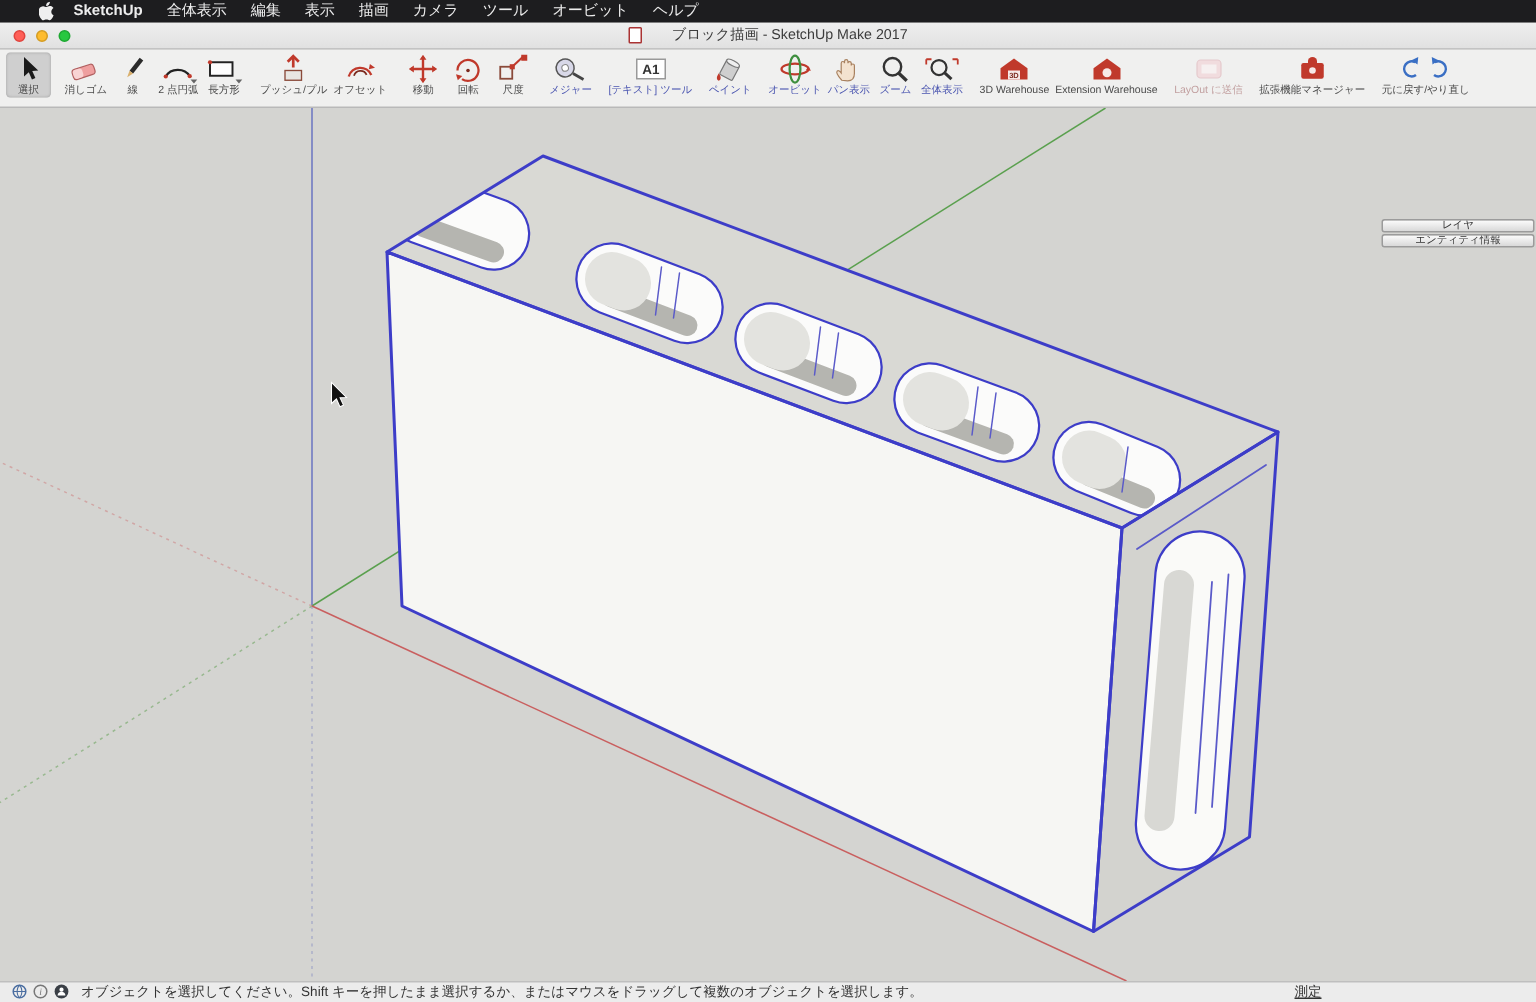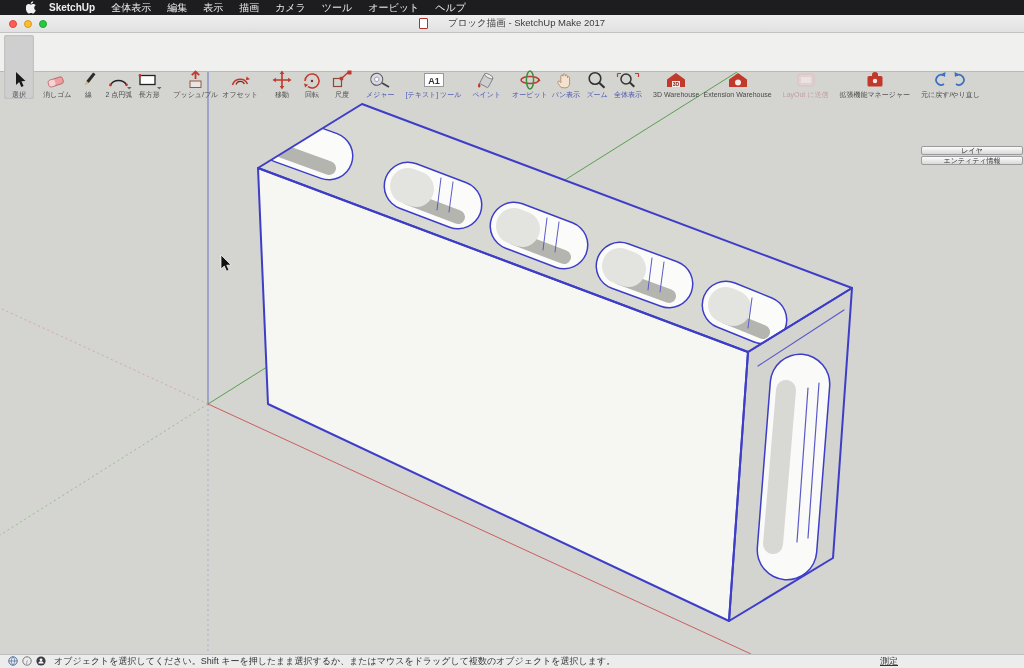--- a/index.html
+++ b/index.html
@@ -21,40 +21,40 @@
   .tl.max{background:#28c840;border:0.5px solid #1ea832;}
   .title-wrap{display:flex;justify-content:center;align-items:center;height:17px;gap:20px;}
   .doc-icon{width:9px;height:11px;background:#fff;border:1px solid #a33;box-sizing:border-box;border-radius:1px;}
   .wtitle{font-size:9.5px;color:#3c3c3c;white-space:nowrap;}
 
   
   .toolbar{position:absolute;top:33px;left:0;right:0;height:39px;background:#f0f0ef;border-bottom:1px solid #b9b9b9;box-sizing:border-box;display:flex;align-items:flex-start;padding:2px 0 0 4px;z-index:28;}
   .tool{display:flex;flex-direction:column;align-items:center;padding:1px 2px 0 2px;border-radius:3px;min-width:24px;}
   .tool.gap{margin-left:7px;}
   .tool.pressed{background:#cfcfcf;box-shadow:inset 0 0 2px #9f9f9f;}
-  .ticon{height:20px;display:flex;align-items:center;justify-content:center;margin-top:34px;}
+  .ticon{height:20px;display:flex;align-items:center;justify-content:center;}
   .tlabel{font-size:7px;color:#4a4a4a;white-space:nowrap;margin-top:1px;line-height:8px;}
   .tool.accent .tlabel{color:#4a55b0;}
   .tool.muted .tlabel{color:#c2a0a0;}
   .tool.muted .ticon{opacity:.55;}
 
   
   .canvas{position:absolute;top:72px;left:0;width:1024px;height:582px;background:#d4d4d1;overflow:hidden;}
   .canvas svg{position:absolute;top:0;left:0;}
 
   
   .trays{position:absolute;top:74px;right:1px;width:102px;z-index:10;}
   .tray-btn{height:9px;line-height:8px;font-size:7px;text-align:center;background:linear-gradient(#fbfbfb,#d9d9d9);border:1px solid #9b9b9b;border-radius:2px;color:#333;margin-bottom:1px;box-sizing:border-box;white-space:nowrap;overflow:hidden;}
 
   
   .statusbar{position:absolute;bottom:0;left:0;right:0;height:14px;background:#ececec;border-top:1px solid #bfbfbf;box-sizing:border-box;display:flex;align-items:center;font-size:9px;color:#333;padding:0 8px;z-index:30;}
   .sicons{display:flex;gap:4px;align-items:center;}
   .hint{margin-left:8px;white-space:nowrap;overflow:hidden;flex:0 1 auto;}
   .spacer{flex:1;}
-  .measure-label{margin-right:0;color:#333;white-space:nowrap;text-decoration:underline;}
+  .measure-label{margin-right:17px;color:#333;white-space:nowrap;text-decoration:underline;}
   .measure-box{width:118px;height:11px;}
 </style>
 </head>
 <body>
 
 <div class="screen">
 
   <div class="menubar">
     <span class="apple">
       <svg width="11" height="13" viewBox="0 0 11 13">

